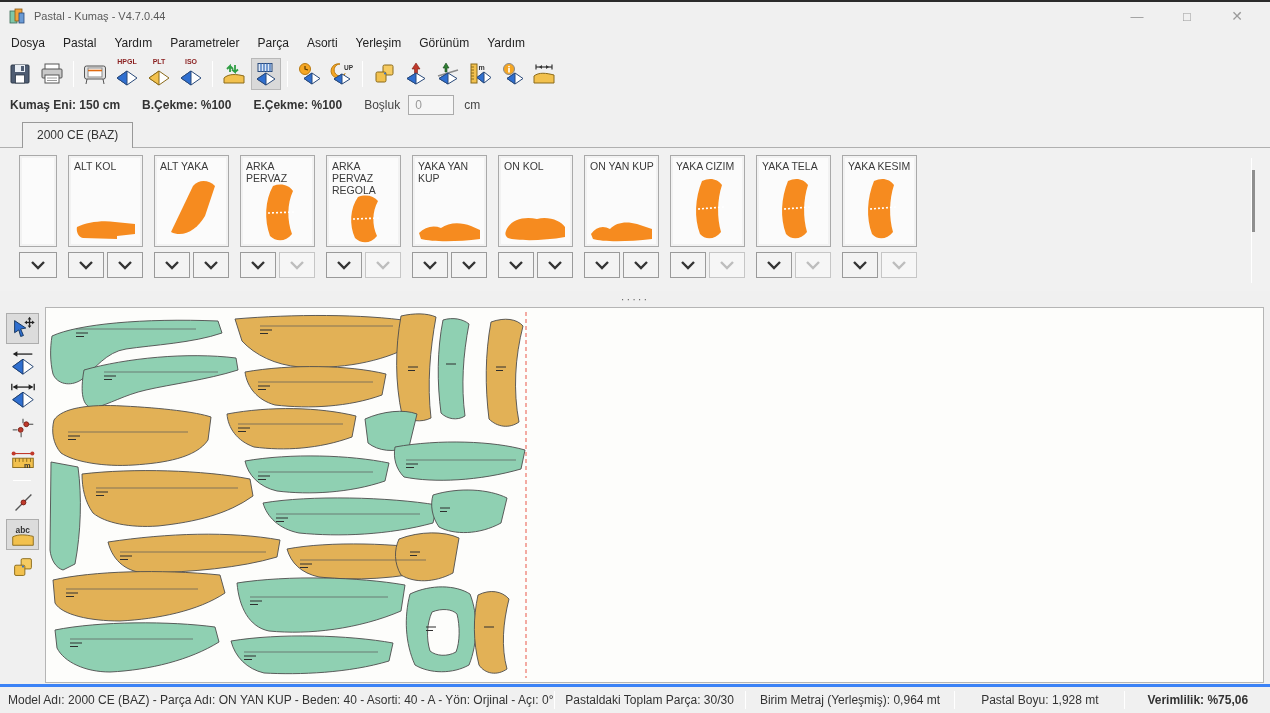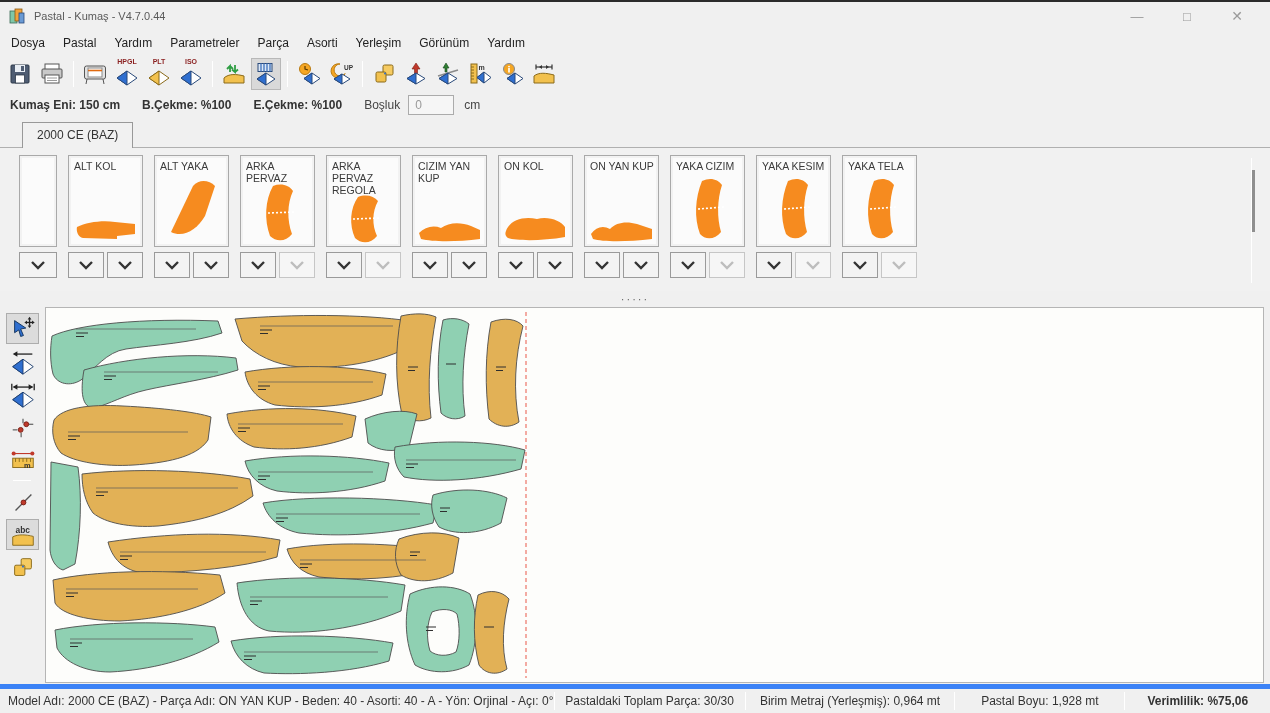--- a/index.html
+++ b/index.html
@@ -68,21 +68,21 @@
   .canvas { flex:1; background:#fdfdfb; border:1px solid #b5b5b5; margin-right:6px; margin-bottom:1px; position:relative; }
   .marker-svg { position:absolute; left:2px; top:4px; }
 
   .pc-a { fill:#8fd0b2; stroke:#4d4d4d; stroke-width:0.9; }
   .pc-b { fill:#e2b156; stroke:#4d4d4d; stroke-width:0.9; }
   .grain { stroke:#5a5a5a; stroke-width:0.7; fill:none; }
   .lblmark { stroke:#2e2e2e; stroke-width:1.1; fill:none; }
   .marker-boundary { stroke:#f0968c; stroke-width:1.6; stroke-dasharray:4 3; }
 
   
-  .statusbar { height:29px; display:flex; align-items:center; font-size:12px; color:#333; border-top:5px solid #3b82f6; background:#f0f0f0; }
+  .statusbar { height:29px; display:flex; align-items:center; font-size:12px; color:#333; border-top:3px solid #3b82f6; background:#f0f0f0; }
   .sb-left { flex:1; padding-left:8px; white-space:nowrap; }
   .sb-seg { text-align:center; white-space:nowrap; }
   .sb-sep { width:1px; height:18px; background:#cfcfcf; border-right:1px solid #fff; }
   .sb-seg.s2 { width:208px; }
   .sb-seg.s3 { width:228px; }
   .sb-seg.s4 { width:185px; }
   .sb-seg.s5 { width:158px; font-weight:bold; }
 </style>
 </head>
 <body>
@@ -374,21 +374,21 @@
         <div class="dd-btn disabled">
             <svg width="18" height="10" viewBox="0 0 18 10">
               <polyline points="3,2 9,8 15,2" fill="none" stroke-width="2.4"></polyline>
             </svg>
           </div>
       </div>
     </div>
 
     <div class="piece-group">
       <div class="piece-card">
-        <div class="piece-label">CIZIM YAN KUP</div>
+        <div class="piece-label">YAKA YAN KUP</div>
         <div class="piece-shape flat">
             <svg width="66" height="28" viewBox="0 0 66 28">
               <path d="M2,18 C8,12 16,10 24,13 C32,7 44,7 54,11 L63,15 L63,24 C40,27 16,27 4,24 Z" fill="#f68b1f"></path>
             </svg>
           </div>
       </div>
       <div class="dd-row">
         <div class="dd-btn">
             <svg width="18" height="10" viewBox="0 0 18 10">
               <polyline points="3,2 9,8 15,2" fill="none" stroke-width="2.4"></polyline>
@@ -467,21 +467,21 @@
         <div class="dd-btn disabled">
             <svg width="18" height="10" viewBox="0 0 18 10">
               <polyline points="3,2 9,8 15,2" fill="none" stroke-width="2.4"></polyline>
             </svg>
           </div>
       </div>
     </div>
 
     <div class="piece-group">
       <div class="piece-card">
-        <div class="piece-label">YAKA KESIM</div>
+        <div class="piece-label">YAKA TELA</div>
         <div class="piece-shape tall">
             <svg width="66" height="66" viewBox="0 0 66 66">
               <path d="M27,5 C35,1 43,3 47,9 C42,24 42,42 46,56 C40,64 30,64 25,58 C19,42 20,22 27,5 Z" fill="#f68b1f"></path>
               <line x1="23" y1="33" x2="49" y2="31" stroke="#fff" stroke-width="1.6" stroke-dasharray="2 2"></line>
             </svg>
           </div>
       </div>
       <div class="dd-row">
         <div class="dd-btn">
             <svg width="18" height="10" viewBox="0 0 18 10">
@@ -491,21 +491,21 @@
         <div class="dd-btn disabled">
             <svg width="18" height="10" viewBox="0 0 18 10">
               <polyline points="3,2 9,8 15,2" fill="none" stroke-width="2.4"></polyline>
             </svg>
           </div>
       </div>
     </div>
 
     <div class="piece-group">
       <div class="piece-card">
-        <div class="piece-label">YAKA TELA</div>
+        <div class="piece-label">YAKA KESIM</div>
         <div class="piece-shape tall">
             <svg width="66" height="66" viewBox="0 0 66 66">
               <path d="M27,5 C35,1 43,3 47,9 C42,24 42,42 46,56 C40,64 30,64 25,58 C19,42 20,22 27,5 Z" fill="#f68b1f"></path>
               <line x1="23" y1="33" x2="49" y2="31" stroke="#fff" stroke-width="1.6" stroke-dasharray="2 2"></line>
             </svg>
           </div>
       </div>
       <div class="dd-row">
         <div class="dd-btn">
             <svg width="18" height="10" viewBox="0 0 18 10">

